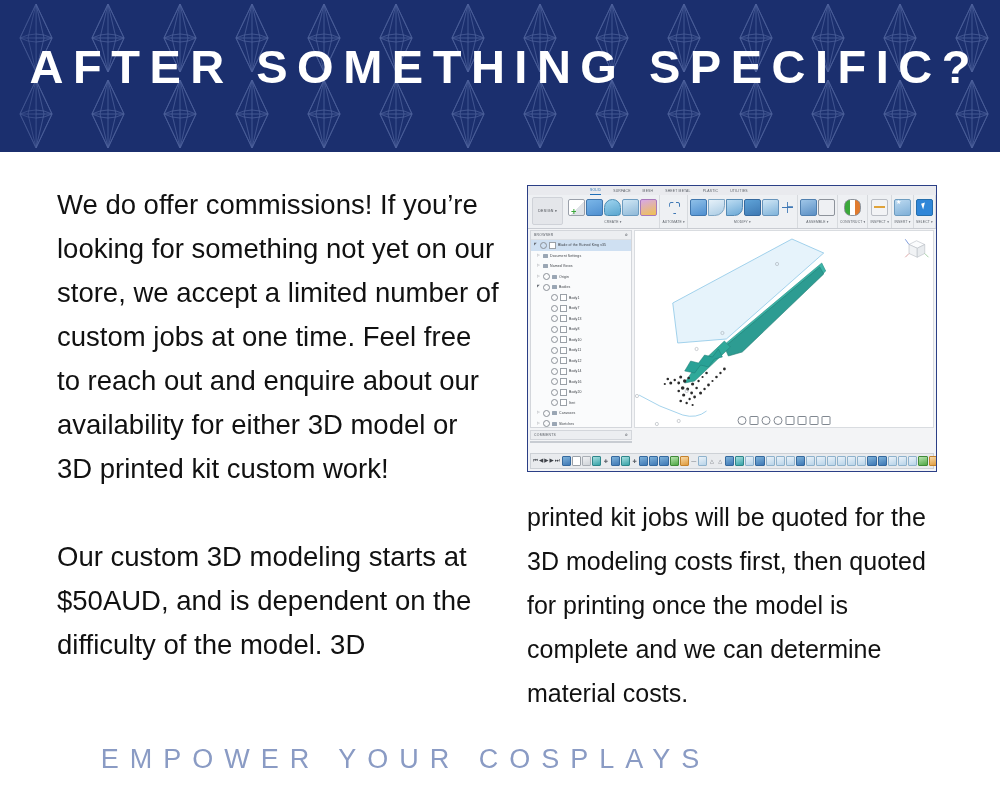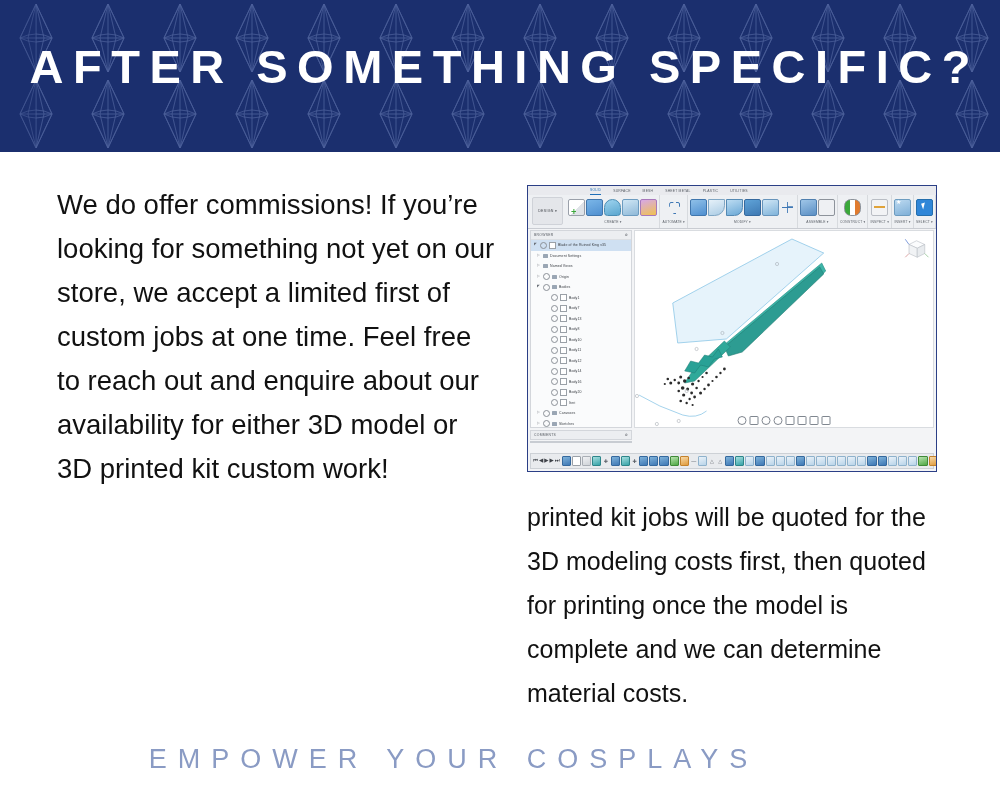--- a/index.html
+++ b/index.html
@@ -56,21 +56,20 @@
   
   #footer{
     position:absolute;left:0;top:735px;width:800px;height:48px;
     display:flex;align-items:center;justify-content:center;
     color:#8a9bc4;
     font-size:27px;
     letter-spacing:11px;
     text-indent:11px;
     white-space:nowrap;
     font-family:"Liberation Sans", sans-serif;
-    margin-left:48px;
   }
 
   
   #cad{
     position:absolute;left:527px;top:185px;width:410px;height:287px;
     background:#f3f4f6;
     border:1.5px solid #2b3f86;
     box-sizing:border-box;
     overflow:hidden;
   }
@@ -233,21 +232,22 @@
         </g>
       </pattern>
     </defs>
     <rect x="0" y="0" width="1000" height="152" fill="url(#octa)"></rect>
     <rect x="36" y="0" width="1000" height="152" fill="url(#octa)" opacity="0.5"></rect>
   </svg>
   <div id="header-title">AFTER SOMETHING SPECIFIC?</div>
 </div>
 
 <div id="left-col">
-  <p class="spacer-after">We do offer commissions! If you’re looking for something not yet on our store, we accept a limited first of custom jobs at one time. Feel free to reach out and enquire about our availability for either 3D model or 3D printed kit custom work!</p>
+  <p class="spacer-after">We do offer commissions! If you’re looking for something not yet on our store, we accept a limited number of custom jobs at one time. Feel free to reach out and enquire about our availability for either 3D model or 3D printed kit custom work!</p>
+  <p>Our custom 3D modeling starts at $50AUD, and is dependent on the difficulty of the model. 3D</p>
 </div>
 
 <div id="right-col">
   <p>printed kit jobs will be quoted for the 3D modeling costs first, then quoted for printing once the model is complete and we can determine material costs.</p>
 </div>
 
 <div id="cad">
 
   <div class="cad-tabs">
     <div class="cad-tab active">SOLID</div>

